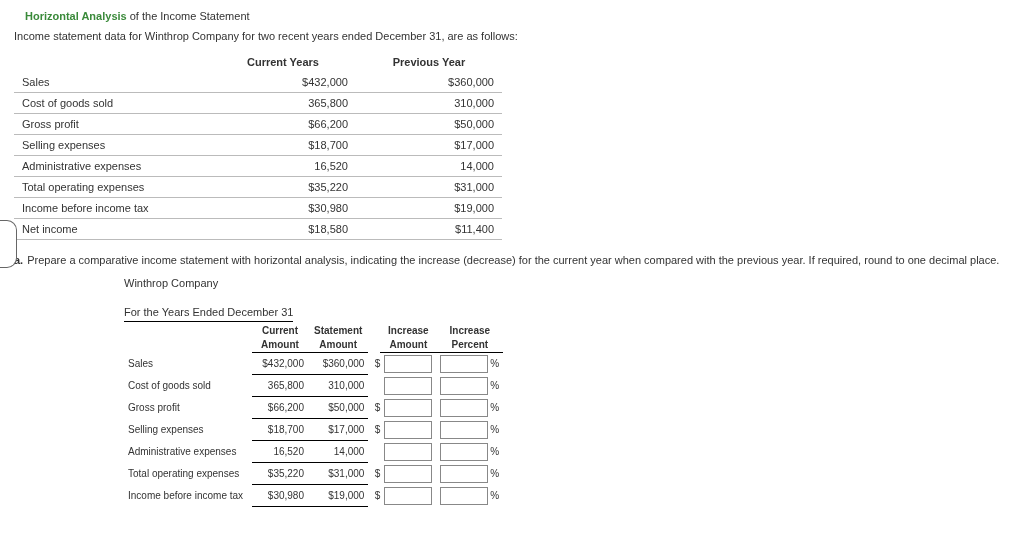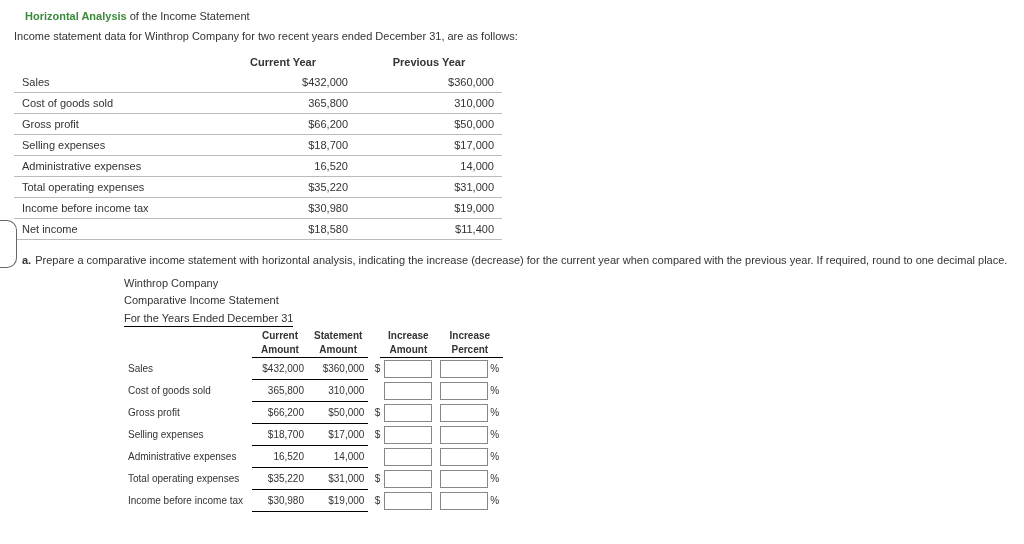--- a/index.html
+++ b/index.html
@@ -38,21 +38,21 @@
   }
   table.data-table td.label {
     text-align: left;
     width: 180px;
   }
   table.data-table td.num {
     text-align: right;
     width: 130px;
   }
   .instr {
-    margin: 8px 0 10px 8px;
+    margin: 8px 0 10px 0;
   }
   .instr .bold {
     font-weight: bold;
     margin-right: 4px;
   }
   .comp-wrap {
     margin-left: 110px;
   }
   .comp-title {
     font-weight: normal;
@@ -126,21 +126,21 @@
 <div>
   <span class="title-link">Horizontal Analysis</span><span class="title-plain"> of the Income Statement</span>
 </div>
 
 <div class="intro">Income statement data for Winthrop Company for two recent years ended December 31, are as follows:</div>
 
 <table class="data-table">
   <thead>
     <tr>
       <th></th>
-      <th>Current Year</th>
+      <th>Current Years</th>
       <th>Previous Year</th>
     </tr>
   </thead>
   <tbody id="t1body">
       <tr>
         <td class="label">Sales</td>
         <td class="num">$432,000</td>
         <td class="num">$360,000</td>
       </tr>
       <tr>
@@ -180,21 +180,21 @@
       </tr>
     </tbody>
 </table>
 
 <div class="instr">
   <span class="bold">a.</span><span>Prepare a comparative income statement with horizontal analysis, indicating the increase (decrease) for the current year when compared with the previous year. If required, round to one decimal place.</span>
 </div>
 
 <div class="comp-wrap">
   <div class="comp-title" style="border-bottom:none;">Winthrop Company</div><br>
-  <div class="comp-title" style="border-bottom:none;">Comparative Income Statement</div><br>
+  <br>
   <div class="comp-title">For the Years Ended December 31</div>
 
   <table class="comp-table">
     <thead>
       <tr>
         <th></th>
         <th>Current</th>
         <th>Statement</th>
         <th></th>
         <th>Increase</th>

